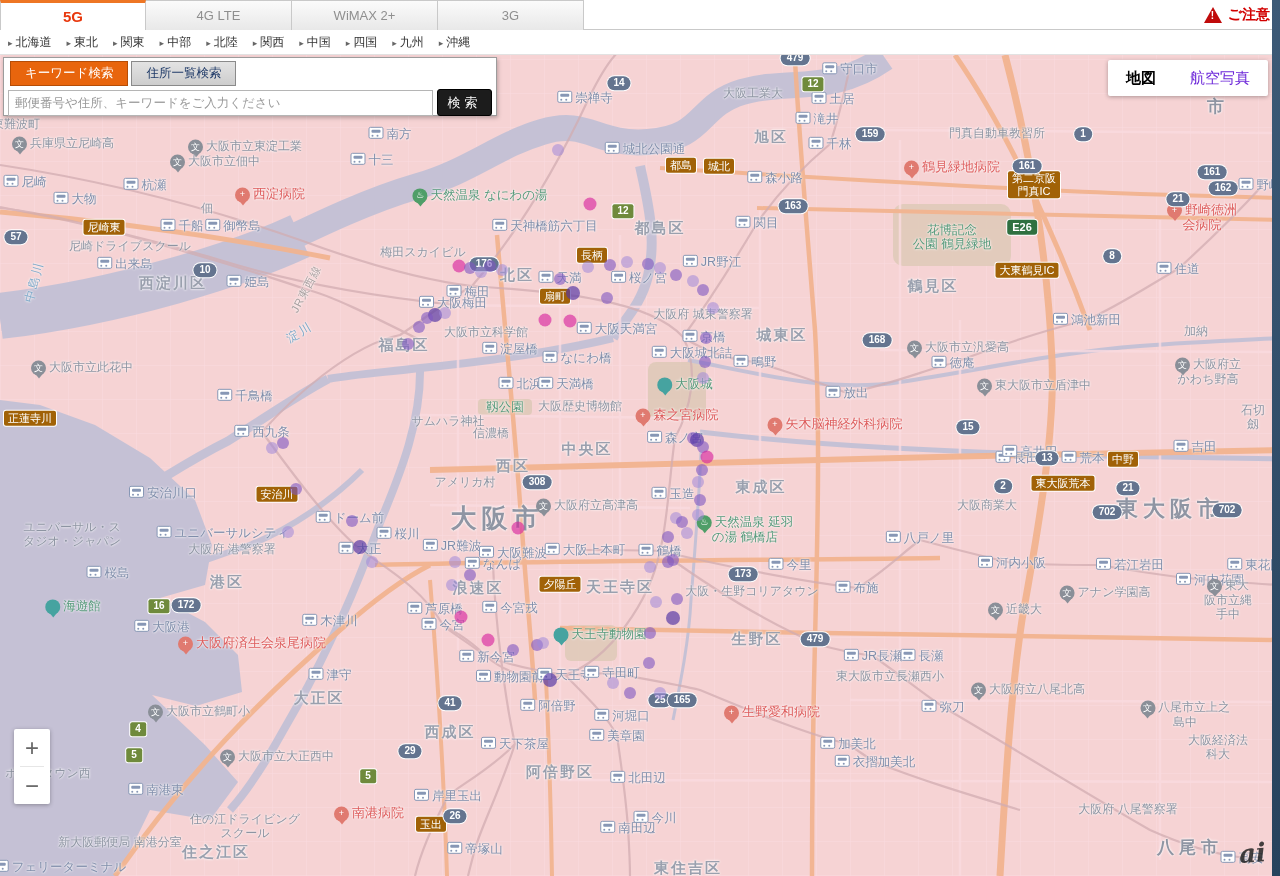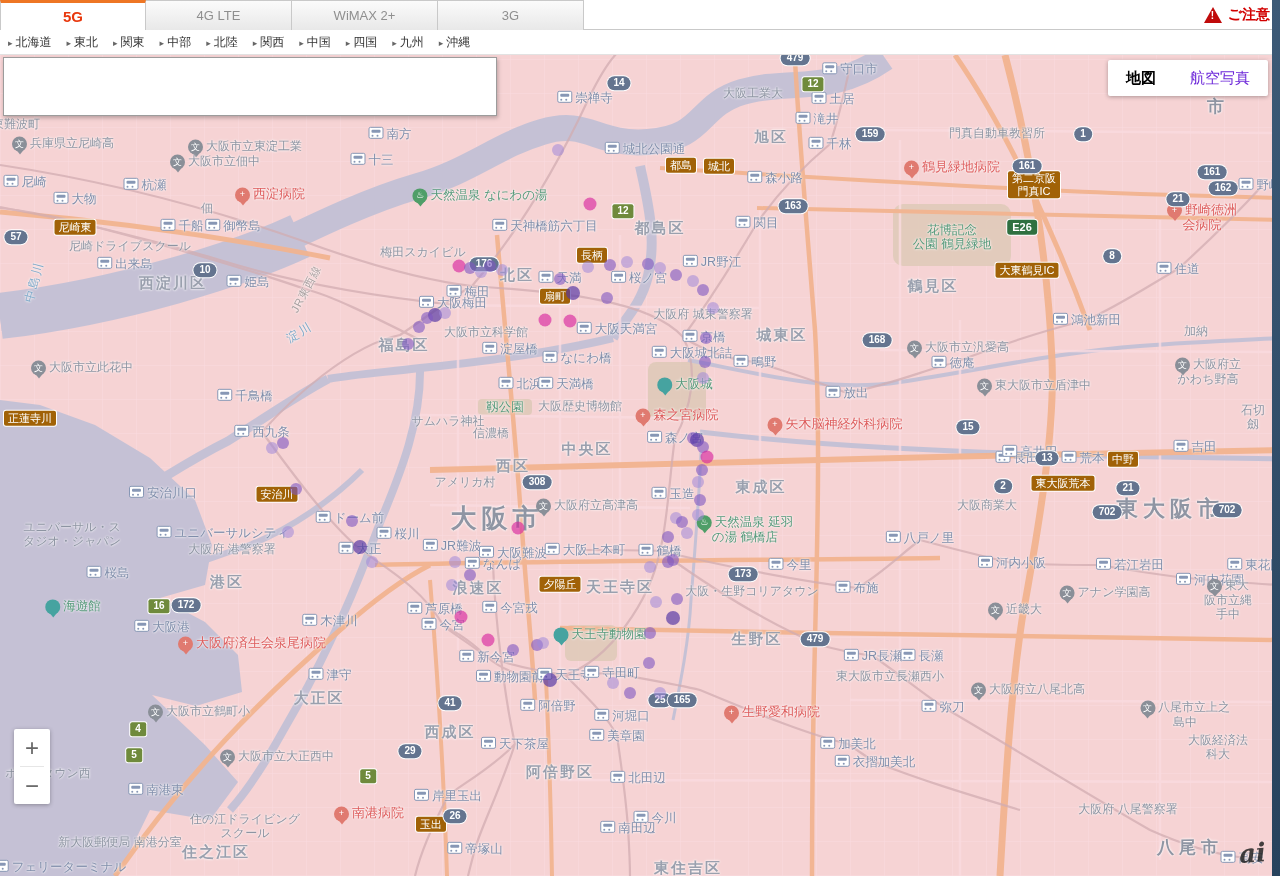--- a/index.html
+++ b/index.html
@@ -363,21 +363,21 @@
       <div class="lbl lbl-h" style="left: 369px; top: 759px; transform: translate(-50%, -50%);"><span class="pin pin-hospital">+</span><span>南港病院</span></div>
       <div class="lbl lbl-tl" style="left: 480px; top: 141px; transform: translate(-50%, -50%);"><span class="pin pin-onsen">♨</span><span>天然温泉 なにわの湯</span></div>
       <div class="lbl lbl-tl" style="left: 745px; top: 475px; transform: translate(-50%, -50%);"><span class="pin pin-onsen">♨</span><span>天然温泉 延羽
 の湯 鶴橋店</span></div>
       <div class="lbl lbl-tl" style="left: 73px; top: 552px; transform: translate(-50%, -50%);"><span class="pin pin-teal"></span><span>海遊館</span></div>
       <div class="lbl lbl-tl" style="left: 685px; top: 330px; transform: translate(-50%, -50%);"><span class="pin pin-teal"></span><span>大阪城</span></div>
       <div class="lbl lbl-tl" style="left: 600px; top: 580px; transform: translate(-50%, -50%);"><span class="pin pin-teal"></span><span>天王寺動物園</span></div>
       <div class="lbl lbl-tl" style="left: 505px; top: 352px; transform: translate(-50%, -50%);"><span>靱公園</span></div>
       <div class="lbl lbl-tl" style="left: 952px; top: 182px; transform: translate(-50%, -50%);"><span>花博記念
 公園 鶴見緑地</span></div>
-      <div class="lbl lbl-gb" style="left: 75px; top: 172px; transform: translate(-50%, -50%);"><span>尼崎東</span></div>
+      <div class="lbl lbl-gb" style="left: 104px; top: 172px; transform: translate(-50%, -50%);"><span>尼崎東</span></div>
       <div class="lbl lbl-gb" style="left: 555px; top: 241px; transform: translate(-50%, -50%);"><span>扇町</span></div>
       <div class="lbl lbl-gb" style="left: 592px; top: 200px; transform: translate(-50%, -50%);"><span>長柄</span></div>
       <div class="lbl lbl-gb" style="left: 681px; top: 110px; transform: translate(-50%, -50%);"><span>都島</span></div>
       <div class="lbl lbl-gb" style="left: 719px; top: 111px; transform: translate(-50%, -50%);"><span>城北</span></div>
       <div class="lbl lbl-gb" style="left: 560px; top: 529px; transform: translate(-50%, -50%);"><span>夕陽丘</span></div>
       <div class="lbl lbl-gb" style="left: 277px; top: 439px; transform: translate(-50%, -50%);"><span>安治川</span></div>
       <div class="lbl lbl-gb" style="left: 30px; top: 363px; transform: translate(-50%, -50%);"><span>正蓮寺川</span></div>
       <div class="lbl lbl-gb" style="left: 1063px; top: 428px; transform: translate(-50%, -50%);"><span>東大阪荒本</span></div>
       <div class="lbl lbl-gb" style="left: 1027px; top: 215px; transform: translate(-50%, -50%);"><span>大東鶴見IC</span></div>
       <div class="lbl lbl-gb" style="left: 1034px; top: 130px; transform: translate(-50%, -50%);"><span>第二京阪
@@ -491,20 +491,28 @@
       <div class="dot" style="width: 12px; height: 12px; left: 272px; top: 393px; background: rgba(161, 136, 216, 0.55);"></div>
       <div class="dot" style="width: 12px; height: 12px; left: 296px; top: 434px; background: rgba(126, 87, 194, 0.6);"></div>
       <div class="dot" style="width: 12px; height: 12px; left: 288px; top: 477px; background: rgba(161, 136, 216, 0.55);"></div>
       <div class="dot" style="width: 12px; height: 12px; left: 352px; top: 466px; background: rgba(126, 87, 194, 0.6);"></div>
       <div class="dot" style="width: 14px; height: 14px; left: 360px; top: 492px; background: rgba(86, 54, 165, 0.68);"></div>
       <div class="dot" style="width: 12px; height: 12px; left: 372px; top: 507px; background: rgba(161, 136, 216, 0.55);"></div>
     </div>
 </div>
 
 <div id="search-panel">
+  <div class="sp-tabs">
+    <span class="sp-tab active">キーワード検索</span>
+    <span class="sp-tab inactive">住所一覧検索</span>
+  </div>
+  <div class="sp-row">
+    <input id="search-input" type="text" placeholder="郵便番号や住所、キーワードをご入力ください" style="">
+    <button id="search-btn">検索</button>
+  </div>
 </div>
 
 <div id="maptype">
   <span class="mt active">地図</span>
   <span class="mt">航空写真</span>
 </div>
 
 <div id="zoomctl">
   <div class="zbtn">+</div>
   <div id="zoom-divider"></div>

